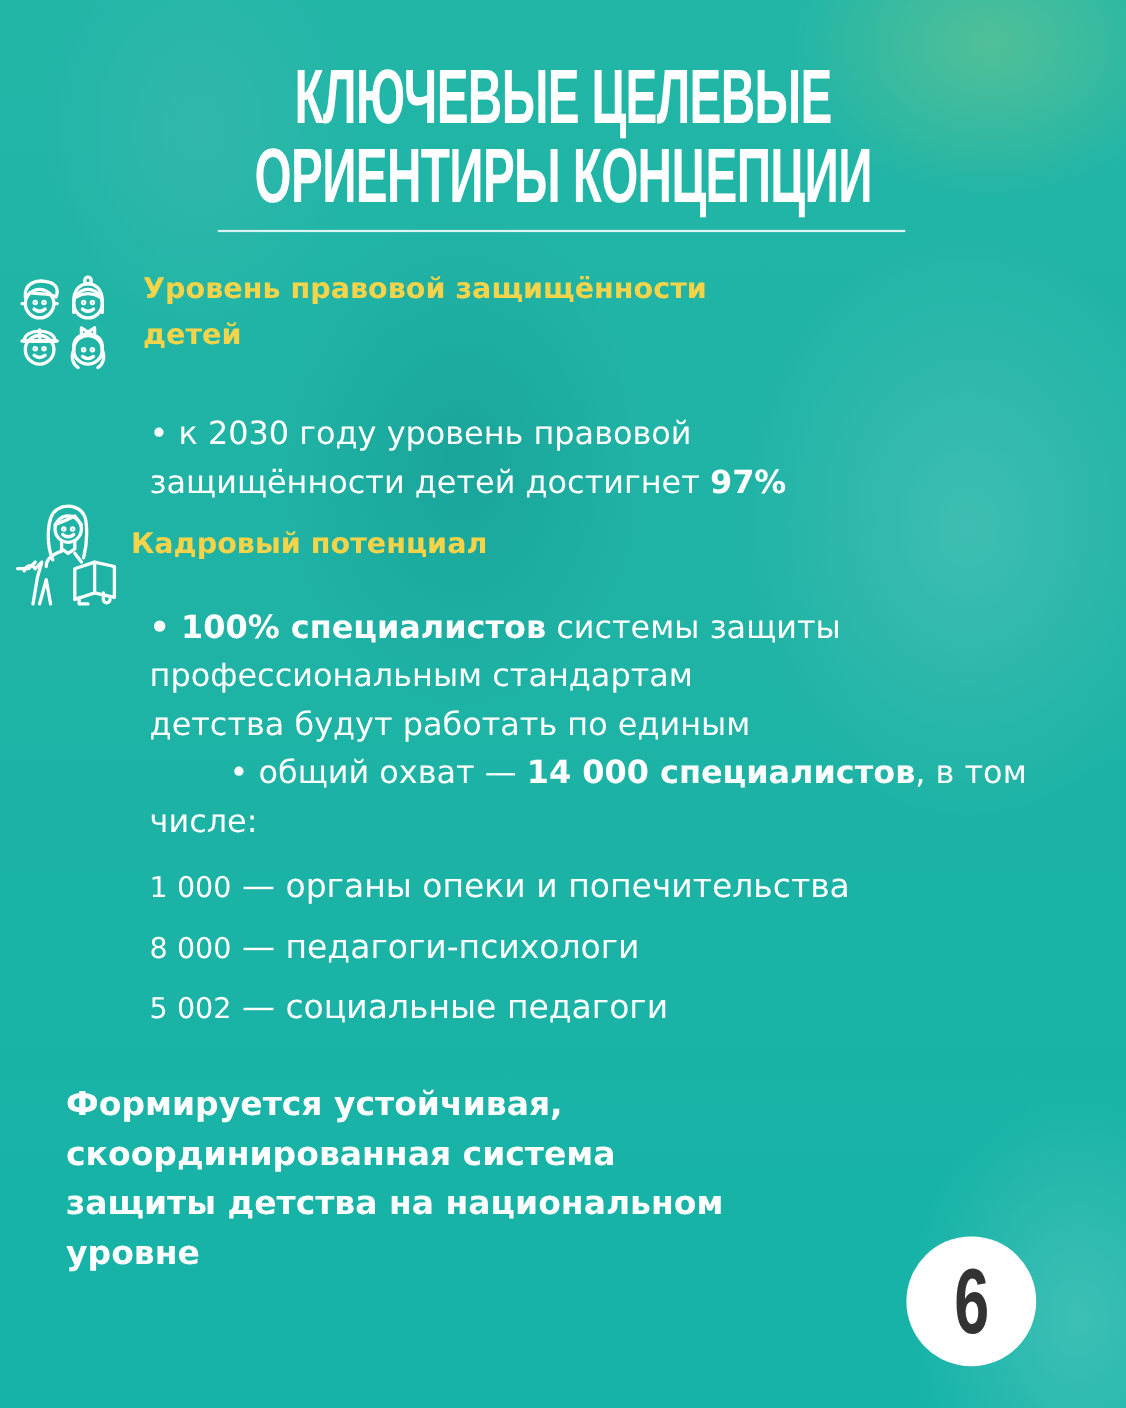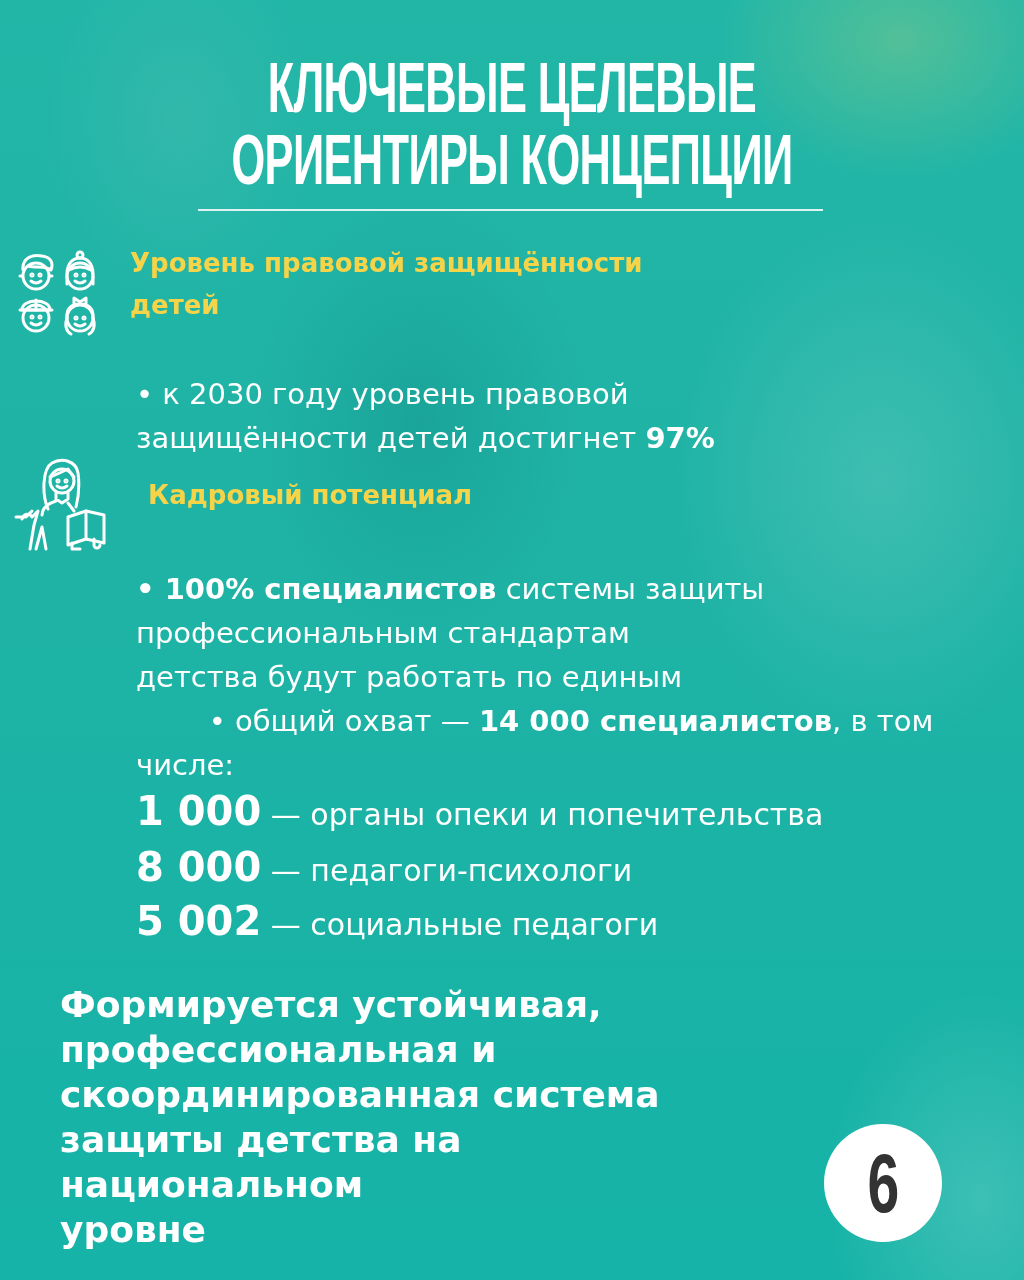--- a/index.html
+++ b/index.html
@@ -40,27 +40,27 @@
   .body-text {
     position: absolute; color: #ffffff;
     font-family: "DejaVu Sans", sans-serif;
     font-size: 29px; line-height: 44px;
   }
   .body-text b { font-weight: 700; }
   .stat-row {
     position: absolute; left: 136px; color: #ffffff;
     font-family: "DejaVu Sans", sans-serif; white-space: nowrap;
   }
-  .stat-num { font-size: 40px; font-weight: 700; }
+  .stat-num { font-size: 26px; font-weight: 400; }
   .stat-label { font-size: 30px; }
   .conclusion {
     position: absolute; left: 60px; top: 982px; width: 700px;
     color: #ffffff; font-weight: 700;
     font-family: "DejaVu Sans", sans-serif;
-    font-size: 36px; line-height: 45px;
+    font-size: 30px; line-height: 45px;
   }
   .page-badge {
     position: absolute; left: 824px; top: 1124px; width: 118px; height: 118px;
     border-radius: 50%; background: #ffffff;
     display: flex; align-items: center; justify-content: center;
   }
   .page-badge span {
     color: #333333; font-weight: 700; font-size: 84px;
     font-family: "Liberation Sans", sans-serif;
     transform: scaleX(0.68); display: inline-block;
@@ -135,43 +135,42 @@
   <path d="M10 64 C12 58 18 58 20 62 L26 56 L22 70 L18 94"></path>
   <path d="M4 62 h10 l6 -6"></path>
   <path d="M24 94 L30 72 L34 94"></path>
   <path d="M56 48 L62 56"></path>
   <path d="M56 62 L74 56 L92 60 V88 L74 84 L56 90 Z"></path>
   <path d="M74 56 V84"></path>
   <path d="M60 88 v6 h8"></path>
   <path d="M82 84 v6 a3 3 0 0 0 6 0"></path>
 </svg>
 
-<div class="heading" style="left:148px; top:474px; width:800px;">Кадровый потенциал</div>
+<div class="heading" style="left:119px; top:474px; width:800px;">Кадровый потенциал</div>
 
-<div class="body-text" style="left:136px; top:548px; width:870px;margin-top:19px;">
+<div class="body-text" style="left:136px; top:548px; width:870px;">
   <div><b>• 100% специалистов</b><span> системы защиты</span></div>
   <div>профессиональным стандартам</div>
   <div>детства будут работать по единым</div>
   <div style="white-space:nowrap;text-align:center;"><span>• общий охват — </span><b>14 000 специалистов</b><span>, в том</span></div>
   <div>числе:</div>
 </div>
 
 <div class="stat-row" style="top:788px;">
   <span class="stat-num">1 000</span><span class="stat-label"> — органы опеки и попечительства</span>
 </div>
 <div class="stat-row" style="top:844px;">
   <span class="stat-num">8 000</span><span class="stat-label"> — педагоги-психологи</span>
 </div>
 <div class="stat-row" style="top:898px;">
   <span class="stat-num">5 002</span><span class="stat-label"> — социальные педагоги</span>
 </div>
 
 <div class="conclusion">
   <div>Формируется устойчивая,</div>
-  <div>профессиональная и</div>
   <div>скоординированная система</div>
   <div>защиты детства на национальном</div>
   <div>уровне</div>
 </div>
 
 <div class="page-badge">
   <span>6</span>
 </div>
 
 </body></html>

